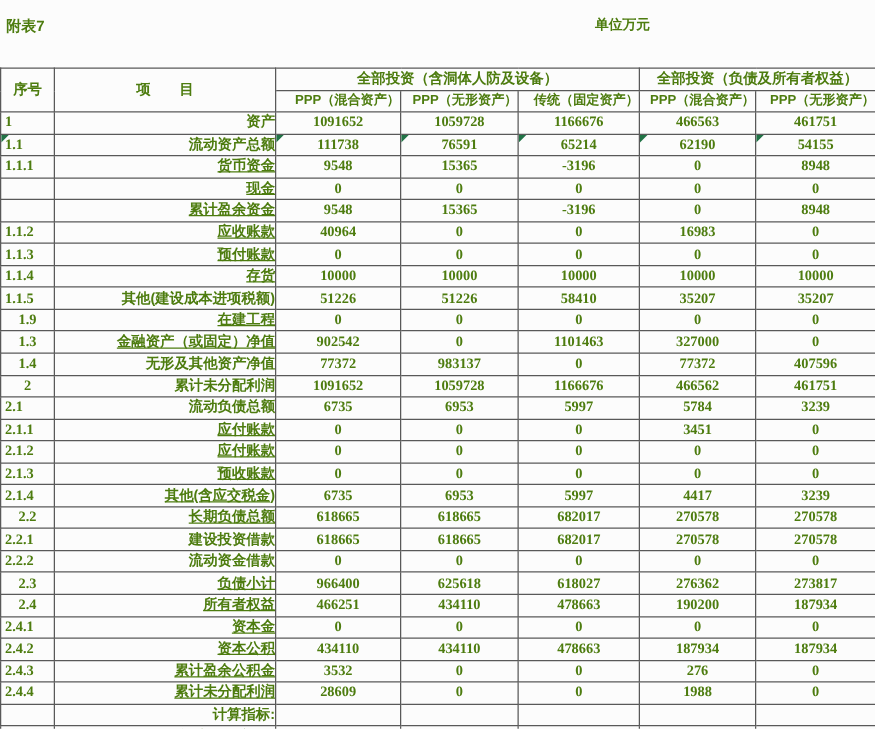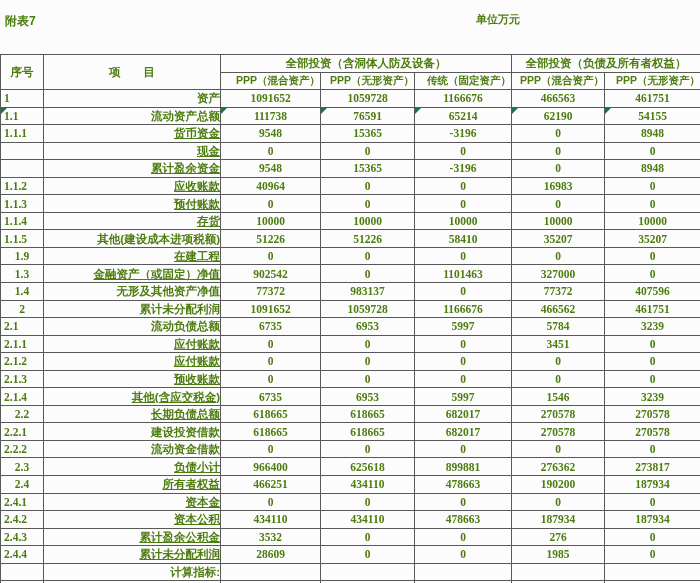--- a/index.html
+++ b/index.html
@@ -602,21 +602,21 @@
           <td class="c-val">
             
             <span>6953</span>
           </td>
           <td class="c-val">
             
             <span>5997</span>
           </td>
           <td class="c-val">
             
-            <span>1546</span>
+            <span>4417</span>
           </td>
           <td class="c-val">
             
             <span>3239</span>
           </td>
         </tr>
         <tr class="indent no-center">
           <td class="c-no">
             
             <span>2.2</span>
@@ -714,21 +714,21 @@
           <td class="c-val">
             
             <span>966400</span>
           </td>
           <td class="c-val">
             
             <span>625618</span>
           </td>
           <td class="c-val">
             
-            <span>899881</span>
+            <span>618027</span>
           </td>
           <td class="c-val">
             
             <span>276362</span>
           </td>
           <td class="c-val">
             
             <span>273817</span>
           </td>
         </tr>
@@ -863,21 +863,21 @@
           <td class="c-val">
             
             <span>0</span>
           </td>
           <td class="c-val">
             
             <span>0</span>
           </td>
           <td class="c-val">
             
-            <span>1985</span>
+            <span>1988</span>
           </td>
           <td class="c-val">
             
             <span>0</span>
           </td>
         </tr>
         <tr>
           <td class="c-no">
             
             <span></span>

